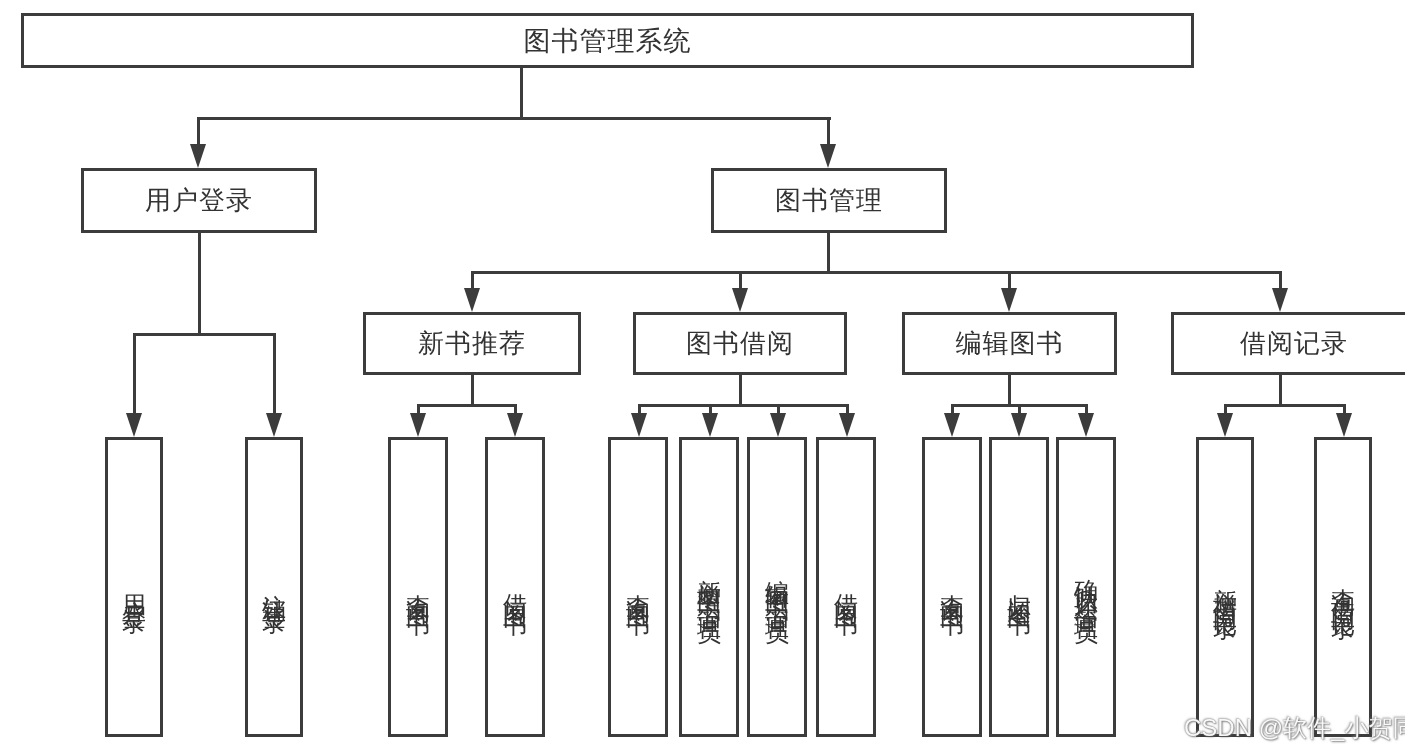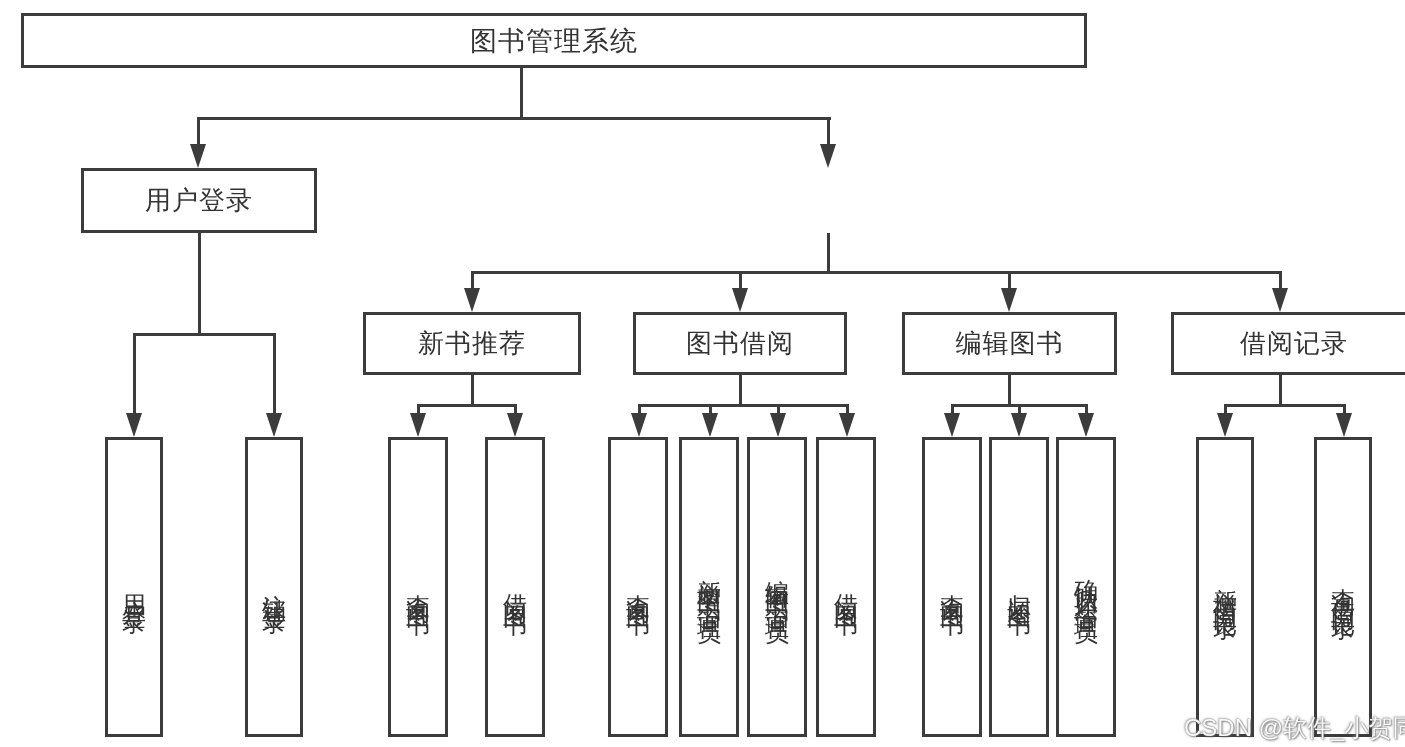--- a/index.html
+++ b/index.html
@@ -46,33 +46,36 @@
     text-shadow:0 0 1px rgba(110,110,110,0.9), 1px 1px 2px rgba(90,90,90,0.8), -1px -1px 2px rgba(140,140,140,0.6);
     white-space:nowrap;
     z-index:5;
   }
 </style>
 </head>
 <body>
 
 <div id="canvas">
 
-  <div class="node node-h node-root" style="left:21px;top:13px;width:1066px;height:55px;">
+  <div class="node node-h node-root" style="left:21px;top:13px;width:1173px;height:55px;">
     <span>图书管理系统</span>
   </div>
 
   <div class="vline" style="left:520px;top:68px;height:51px;"></div>
   <div class="hline" style="left:197px;top:117px;width:634px;"></div>
   <div class="vline" style="left:197px;top:117px;height:31px;"></div>
   <div class="arrow" style="left:190px;top:144px;"></div>
   <div class="vline" style="left:827px;top:117px;height:31px;"></div>
   <div class="arrow" style="left:820px;top:144px;"></div>
 
   <div class="node node-h" style="left:81px;top:168px;width:236px;height:65px;">
     <span>用户登录</span>
+  </div>
+  <div class="node node-h" style="left:711px;top:168px;width:236px;height:65px;">
+    <span>图书管理</span>
   </div>
 
   <div class="vline" style="left:198px;top:233px;height:102px;"></div>
   <div class="hline" style="left:133px;top:333px;width:143px;"></div>
   <div class="vline" style="left:133px;top:333px;height:82px;"></div>
   <div class="arrow" style="left:126px;top:413px;"></div>
   <div class="vline" style="left:273px;top:333px;height:82px;"></div>
   <div class="arrow" style="left:266px;top:413px;"></div>
 
   <div class="vline" style="left:827px;top:233px;height:40px;"></div>

